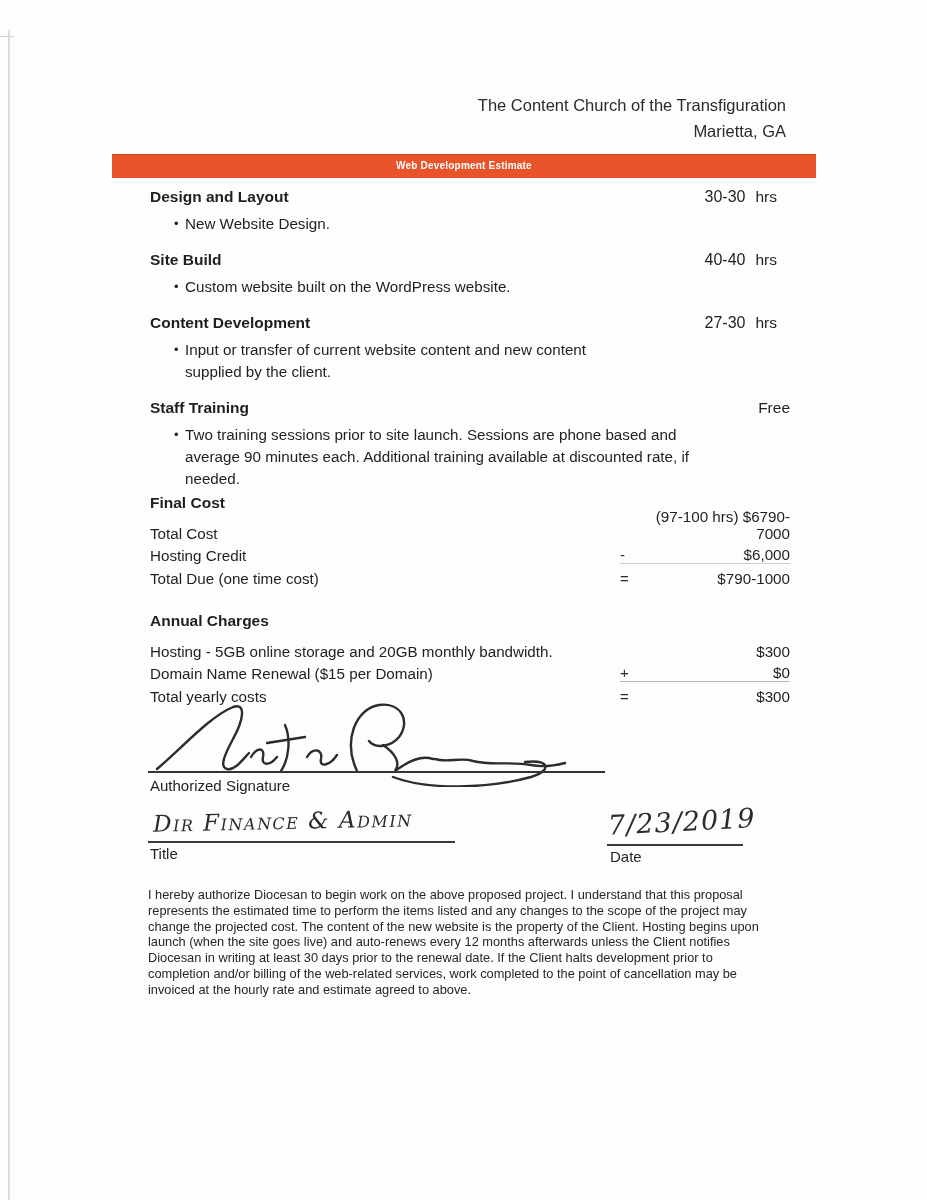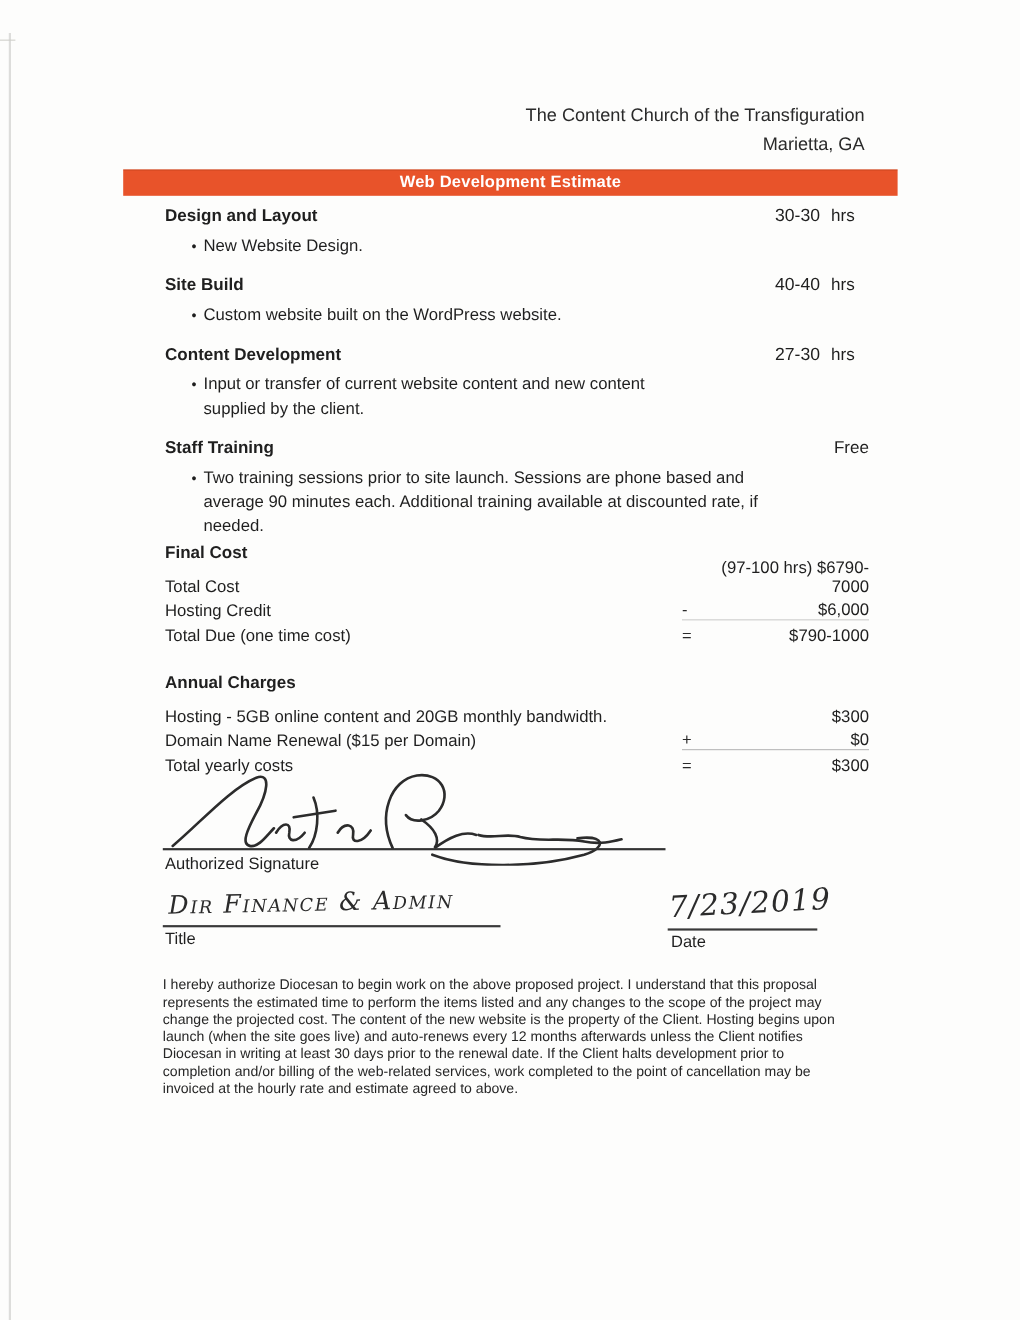--- a/index.html
+++ b/index.html
@@ -27,21 +27,21 @@
   .logo-o .bar-h { position:absolute; top:50%; left:3px; right:3px; height:2px; margin-top:-1px; background:var(--accent-red,#c8514a); }
   .tagline { margin-top:5px; font-size:14.5px; color:#3c3c3c; text-align:center; width:178px; letter-spacing:0.2px; }
   .tagline .accent { color:#d4695f; }
 
   .client-block { position:absolute; right:141px; top:92px; text-align:right; font-size:16.5px; color:#2a2a2a; line-height:26px; }
 
   
   .banner {
     position:absolute; left:112px; top:154px; width:704px; height:24px;
     background:var(--banner-orange,#e8532a); color:#ffffff; font-weight:bold;
-    font-size:15px; text-align:center; line-height:24px; letter-spacing:0.2px;
+    font-size:10px; text-align:center; line-height:24px; letter-spacing:0.2px;
     border-top:1px solid #c94website0;
     box-shadow:inset 0 1px 0 rgba(120,30,0,0.25);
   }
 
   
   .items { position:absolute; left:150px; top:188px; width:640px; }
   .item { margin-bottom:16px; }
   .item-head { display:flex; justify-content:space-between; align-items:baseline; }
   .item-title { font-weight:bold; font-size:15.5px; }
   .item-val { display:flex; align-items:baseline; padding-right:13px; }
@@ -168,21 +168,21 @@
       <span class="cost-opval">
           <span class="cost-op">=</span>
           <span class="cost-val">$790-1000</span>
         </span>
     </div>
   </div>
 
   <div class="cost-block annual">
     <div class="cost-heading">Annual Charges</div>
     <div class="cost-row">
-      <span class="cost-label">Hosting - 5GB online content and 20GB monthly bandwidth.</span>
+      <span class="cost-label">Hosting - 5GB online storage and 20GB monthly bandwidth.</span>
       <span class="cost-opval">
           <span class="cost-op"></span>
           <span class="cost-val">$300</span>
         </span>
     </div>
     <div class="cost-row u-line-med">
       <span class="cost-label">Domain Name Renewal ($15 per Domain)</span>
       <span class="cost-opval">
           <span class="cost-op">+</span>
           <span class="cost-val">$0</span>

